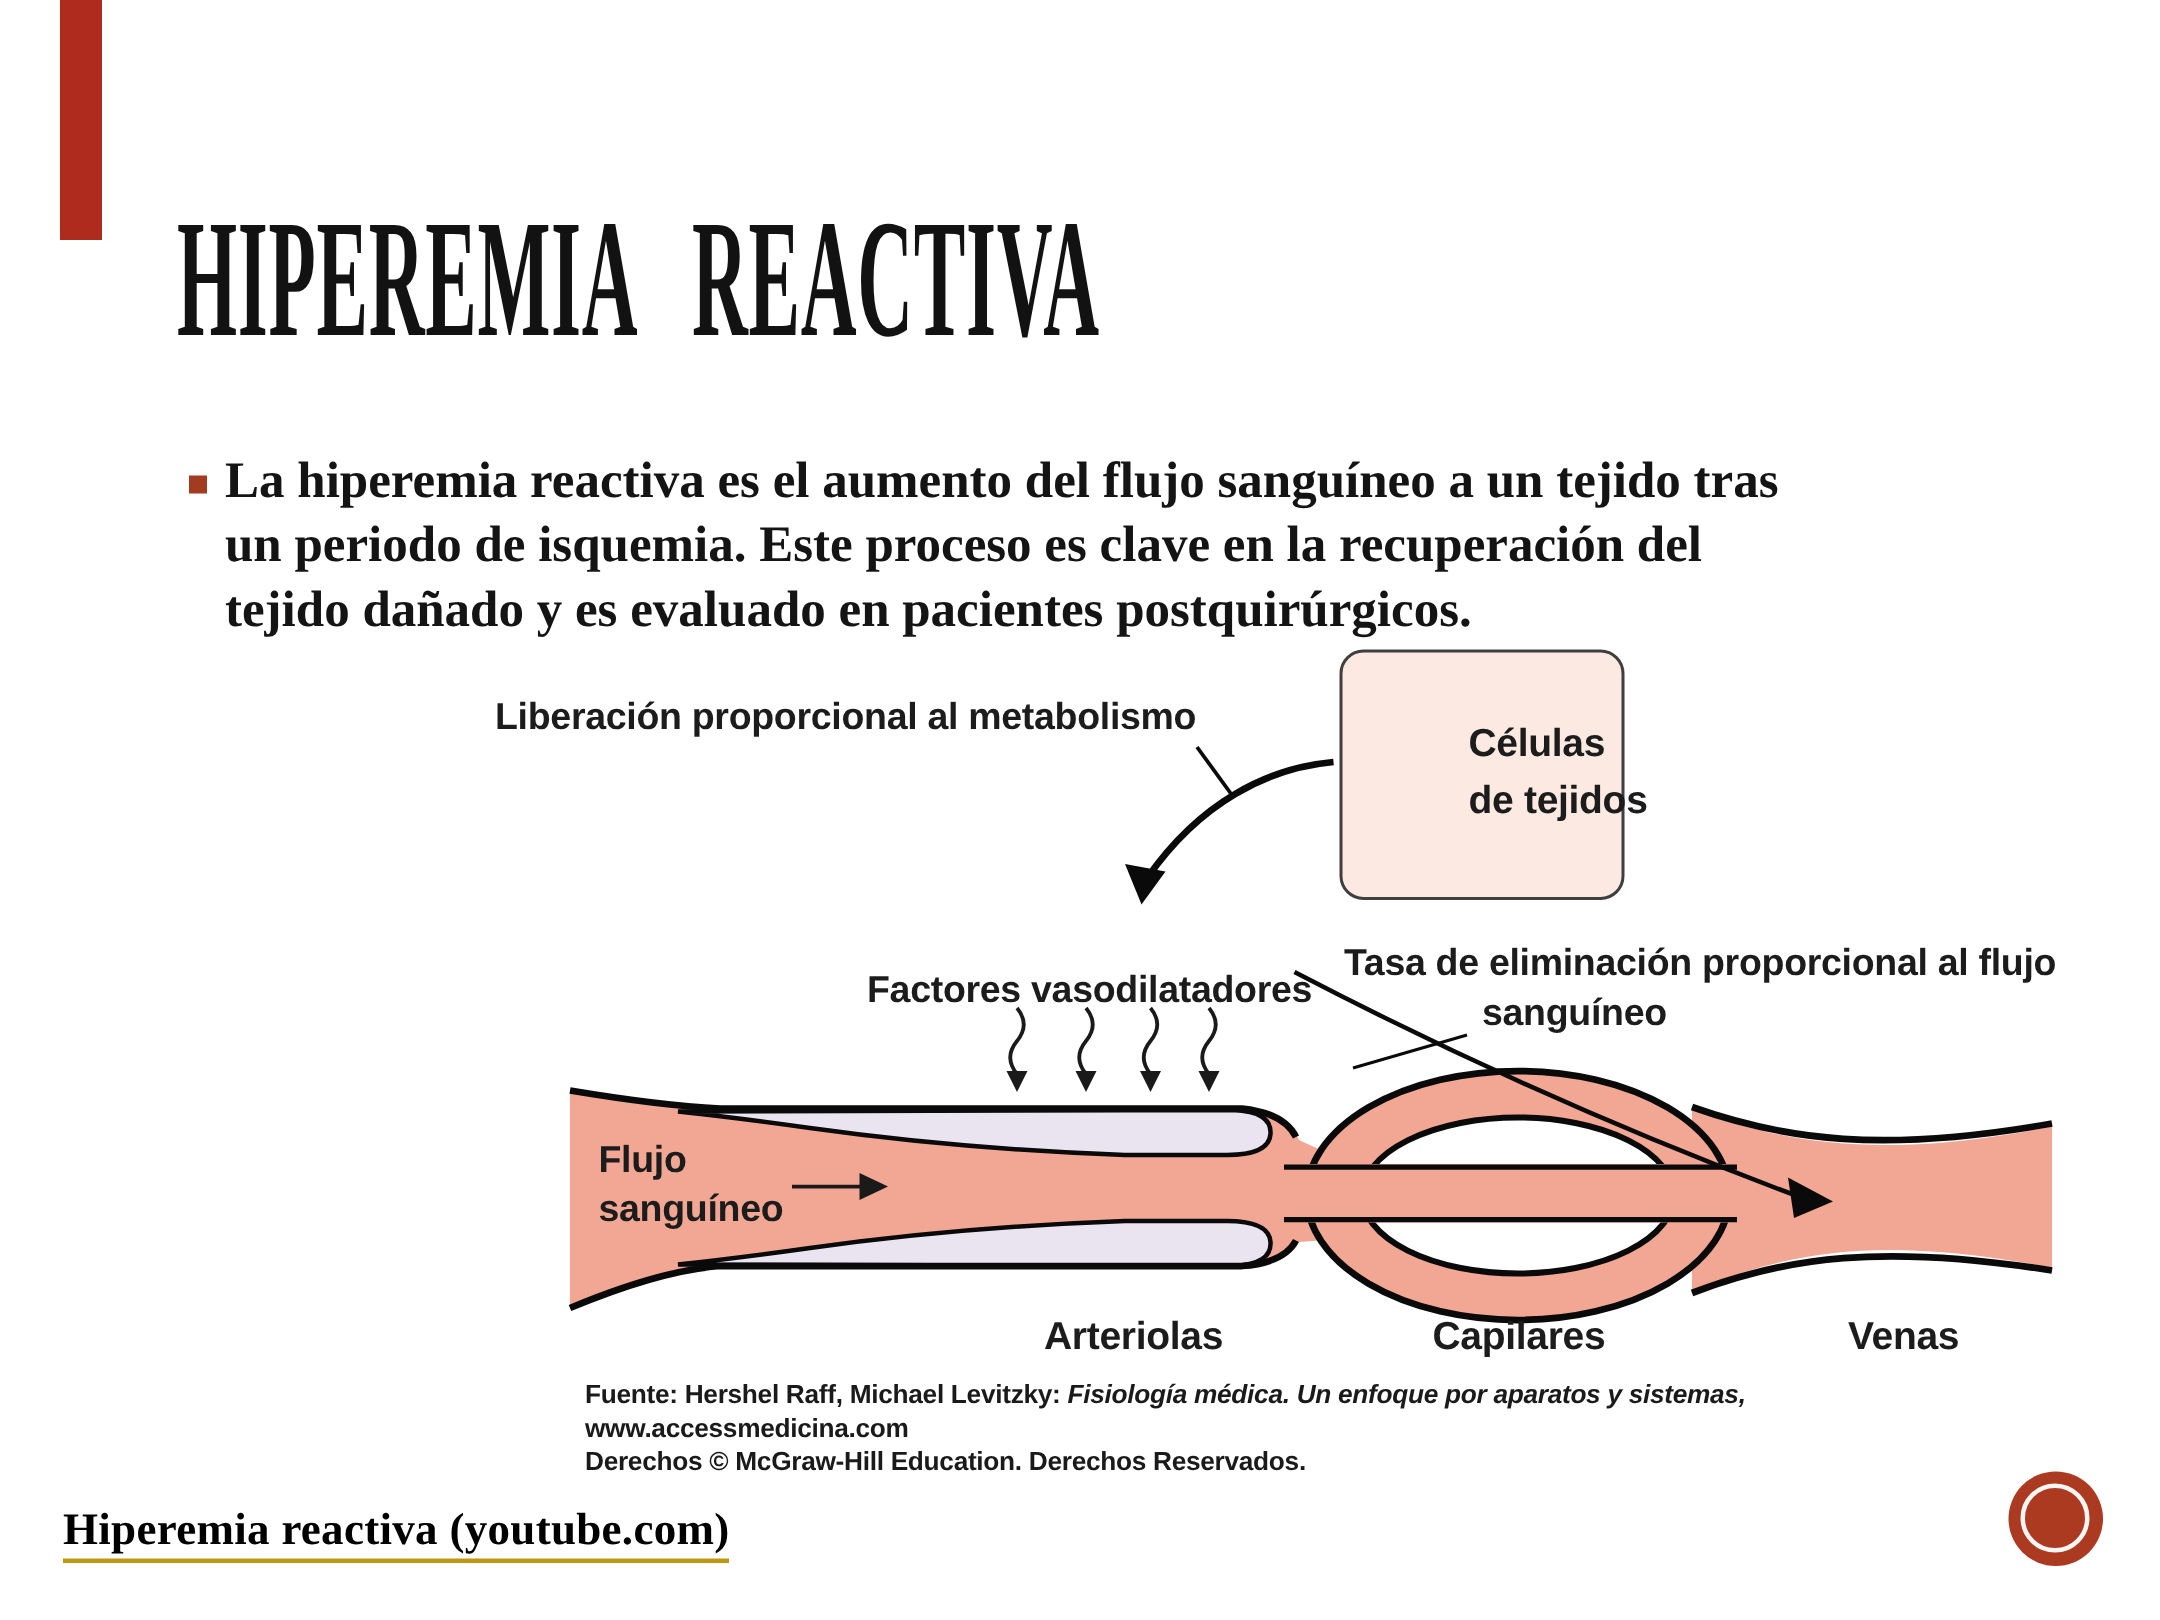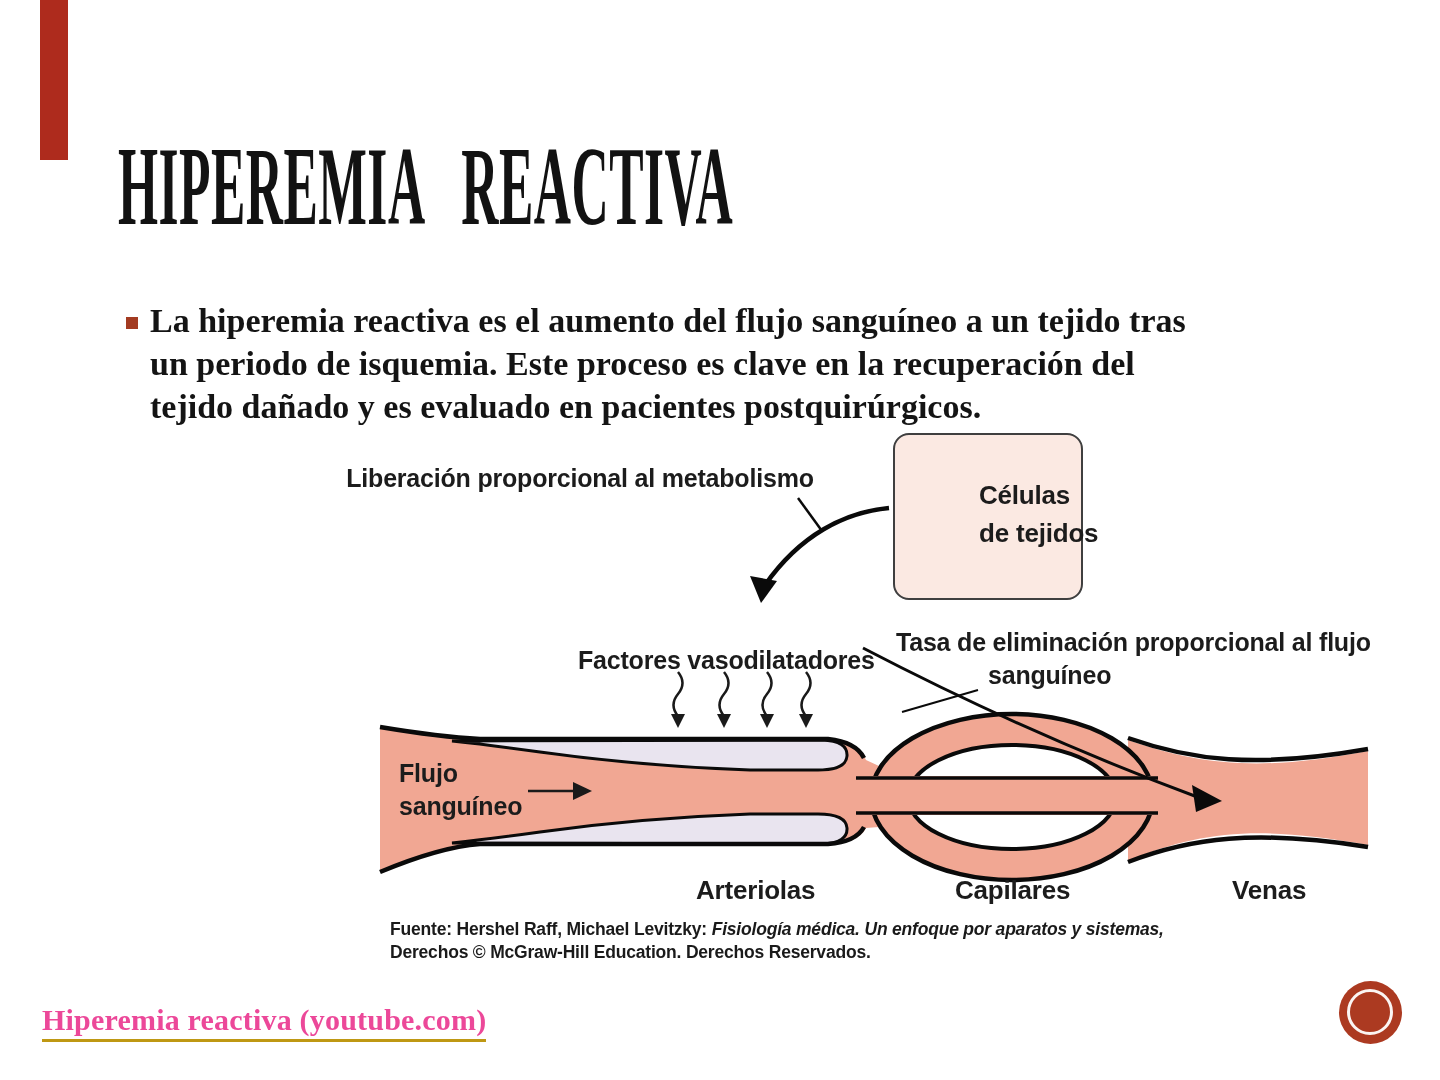--- a/index.html
+++ b/index.html
@@ -27,21 +27,21 @@
 
   
   #bullet-square{left:126px;top:317px;width:12px;height:12px;background:#a33b21;}
   #bullet-text{
     left:150px;top:299px;width:1180px;
     font-family:"Liberation Serif", serif;font-size:34px;line-height:43px;color:#141414;
   }
 
   
   .dlabel{color:#1c1c1c;font-size:25px;line-height:33px;letter-spacing:-0.2px;}
-  #lbl-liberacion{left:330px;top:462px;width:500px;text-align:center;}
+  #lbl-liberacion{left:330px;top:462px;width:500px;text-align:left;}
   #lbl-liberacion .l2{padding-right:58px;}
   #lbl-celulas{left:936px;top:476px;font-size:26px;line-height:38px;margin-left:43px;}
   #lbl-tasa1{left:896px;top:626px;}
   #lbl-tasa2{left:988px;top:659px;}
   #lbl-factores{left:578px;top:644px;}
   #lbl-flujo{left:399px;top:757px;}
   #lbl-arteriolas{left:696px;top:874px;font-size:26px;}
   #lbl-capilares{left:955px;top:874px;font-size:26px;}
   #lbl-venas{left:1232px;top:874px;font-size:26px;}
 
@@ -51,21 +51,21 @@
 
   
   #source-block{left:390px;top:918px;width:840px;color:#1a1a1a;
     font-size:17.5px;line-height:22.5px;letter-spacing:-0.2px;}
   #source-block .it{font-style:italic;}
 
   
   #footer-link{
     left:42px;top:1003px;
     font-family:"Liberation Serif", serif;font-weight:bold;
-    font-size:30px;color:#ec4899;text-decoration:none;
+    font-size:30px;color:#000000;text-decoration:none;
     border-bottom:3px solid #bf9813;padding-bottom:2px;display:inline-block;
     letter-spacing:0.2px;
   }
 
   svg{position:absolute;left:0;top:0;pointer-events:none;}
 </style>
 </head>
 <body>
 
 <div class="abs" id="left-ribbon"></div>
@@ -143,20 +143,21 @@
 <div class="abs dlabel" id="lbl-flujo">
   <div>Flujo</div>
   <div>sanguíneo</div>
 </div>
 <div class="abs dlabel" id="lbl-arteriolas">Arteriolas</div>
 <div class="abs dlabel" id="lbl-capilares">Capilares</div>
 <div class="abs dlabel" id="lbl-venas">Venas</div>
 
 <div class="abs" id="source-block">
   <div><span>Fuente: Hershel Raff, Michael Levitzky: </span><span class="it">Fisiología médica. Un enfoque por aparatos y sistemas,</span></div>
+  <div>www.accessmedicina.com</div>
   <div>Derechos © McGraw-Hill Education. Derechos Reservados.</div>
 </div>
 
 <a href="#" class="abs" id="footer-link">Hiperemia reactiva (youtube.com)</a>
 
 <div class="abs" id="corner-badge">
   <div class="ring"></div>
 </div>
 
 </body></html>

